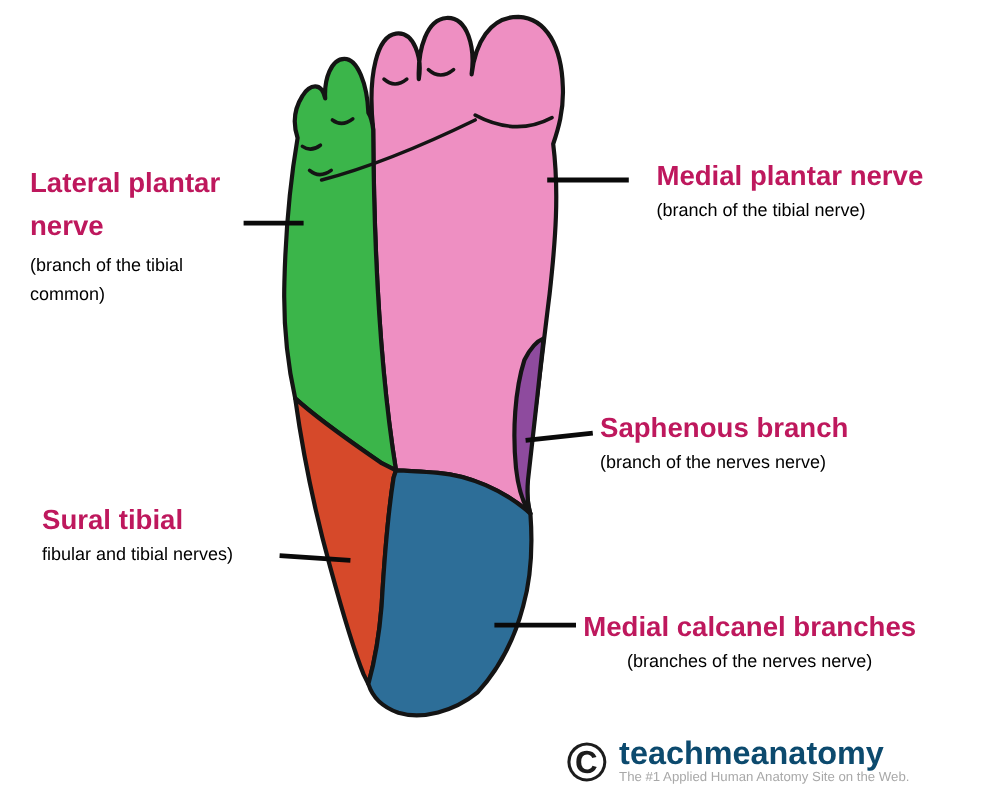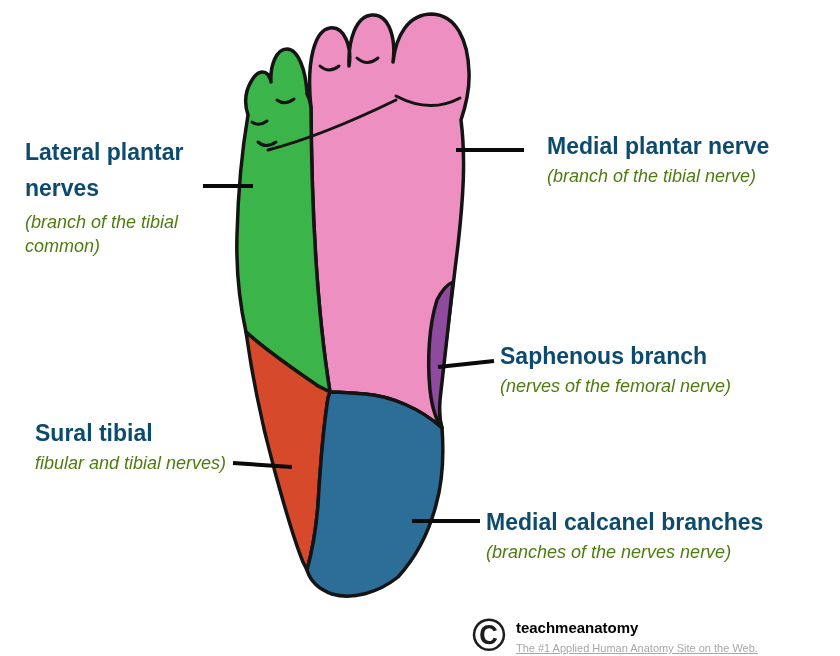--- a/index.html
+++ b/index.html
@@ -9,54 +9,52 @@
     background:#ffffff;
     font-family:"Liberation Sans", sans-serif;
     overflow:hidden;
   }
   #foot-svg{position:absolute;left:0;top:0;}
   .label{position:absolute;color:#000;}
   .label-name{
     font-weight:bold;
     font-size:23px;
     line-height:36px;
-    color:#0c4a6e;
+    color:#be185d;
     white-space:nowrap;
   }
   .label-sub{
-    font-style:italic;
-    font-size:18px;
+    font-size:15px;
     line-height:24px;
-    color:#4d7c0f;
+    color:#000000;
     white-space:nowrap;
   }
   .label-sub-first{margin-top:4px;}
   
   .logo{
     position:absolute;left:472px;top:612px;
     display:flex;align-items:center;gap:10px;
   }
   .logo-symbol{
     font-size:46px;
     font-weight:bold;
     color:#1c1c1c;
     line-height:46px;
   }
   .logo-text{display:flex;flex-direction:column;}
   .logo-name{
     font-weight:bold;
-    font-size:15px;
-    color:#000000;
+    font-size:27px;
+    color:#0c4a6e;
     line-height:26px;
   }
   .logo-tagline{
     font-size:11px;
     color:#a8a8a8;
     line-height:14px;
-    text-decoration:underline;
   }
 </style>
 </head>
 <body>
 
 <div id="canvas">
 
   <svg id="foot-svg" width="840" height="656" viewBox="0 0 840 656">
 
     <path stroke="#141414" stroke-width="3.5" stroke-linejoin="round" d="M 330 392
@@ -127,41 +125,41 @@
       <line x1="203" y1="186" x2="253" y2="186"></line>
       <line x1="456" y1="150" x2="524" y2="150"></line>
       <line x1="438" y1="367" x2="494" y2="361"></line>
       <line x1="233" y1="463" x2="292" y2="467"></line>
       <line x1="412" y1="521" x2="480" y2="521"></line>
     </g>
   </svg>
 
   <div class="label" style="left:25px; top:134px;">
     <div class="label-name">Lateral plantar</div>
-    <div class="label-name">nerves</div>
+    <div class="label-name">nerve</div>
     <div class="label-sub label-sub-first">(branch of the tibial</div>
     <div class="label-sub">common)</div>
   </div>
 
   <div class="label" style="left:531px; top:128px;margin-left:16px;">
     <div class="label-name">Medial plantar nerve</div>
     <div class="label-sub">(branch of the tibial nerve)</div>
   </div>
 
   <div class="label" style="left:500px; top:338px;">
     <div class="label-name">Saphenous branch</div>
-    <div class="label-sub">(nerves of the femoral nerve)</div>
+    <div class="label-sub">(branch of the nerves nerve)</div>
   </div>
 
   <div class="label" style="left:35px; top:415px;">
     <div class="label-name">Sural tibial</div>
     <div class="label-sub">fibular and tibial nerves)</div>
   </div>
 
-  <div class="label" style="left:486px; top:504px;">
+  <div class="label" style="left:486px; top:504px;text-align:center;">
     <div class="label-name">Medial calcanel branches</div>
     <div class="label-sub">(branches of the nerves nerve)</div>
   </div>
 
   <div class="logo">
     <div class="logo-symbol">©</div>
     <div class="logo-text">
       <div class="logo-name">teachmeanatomy</div>
       <div class="logo-tagline">The #1 Applied Human Anatomy Site on the Web.</div>
     </div>

